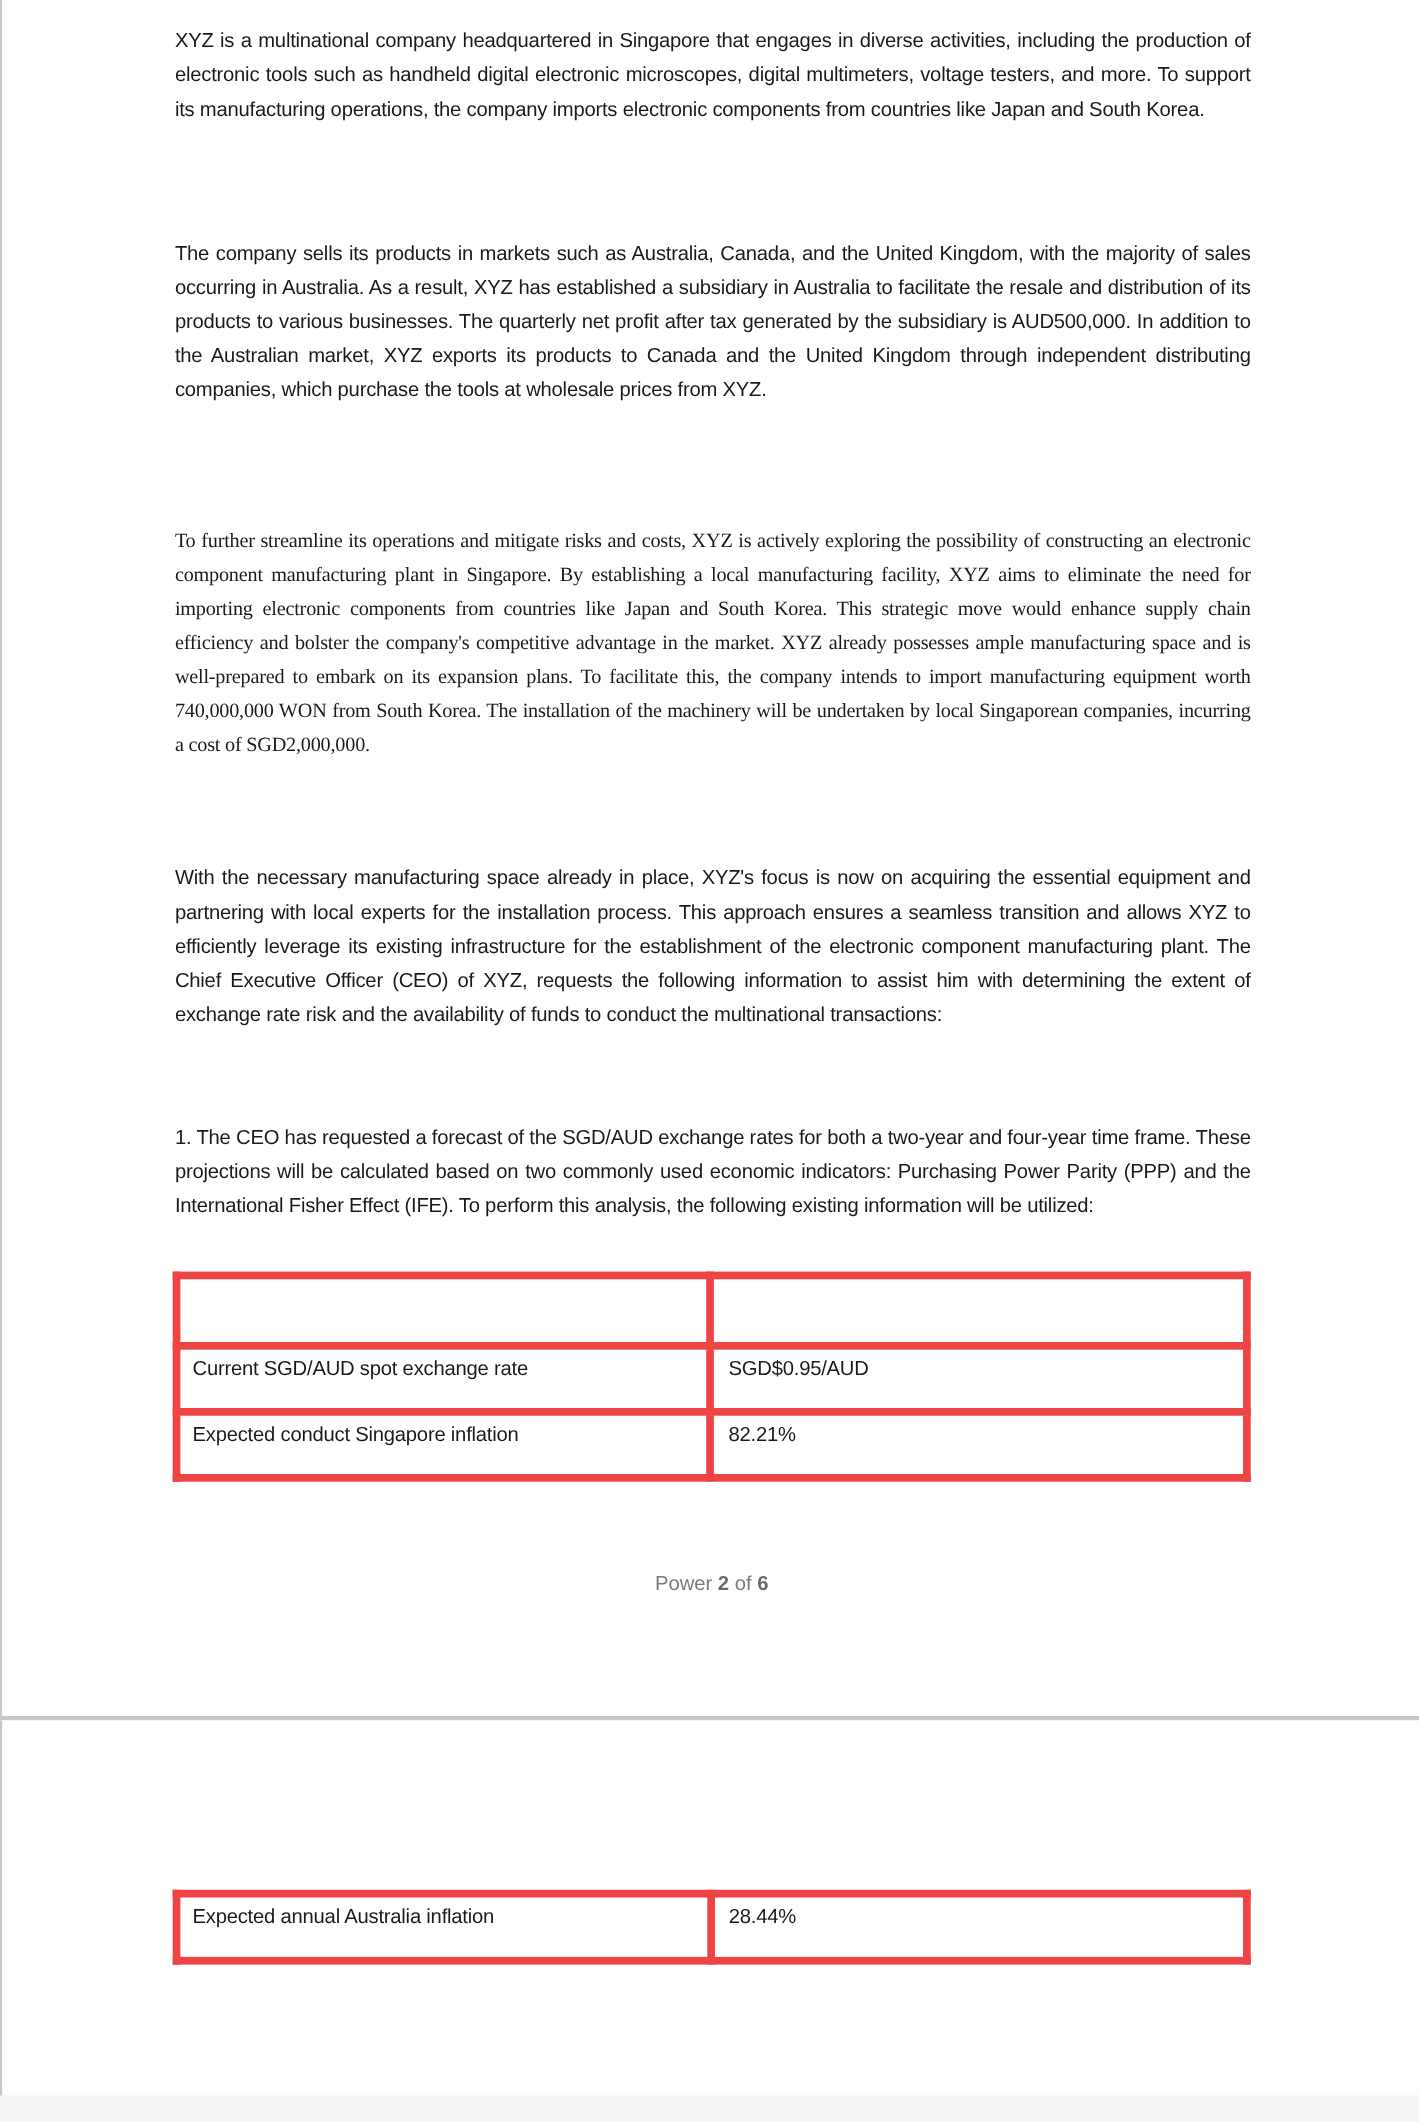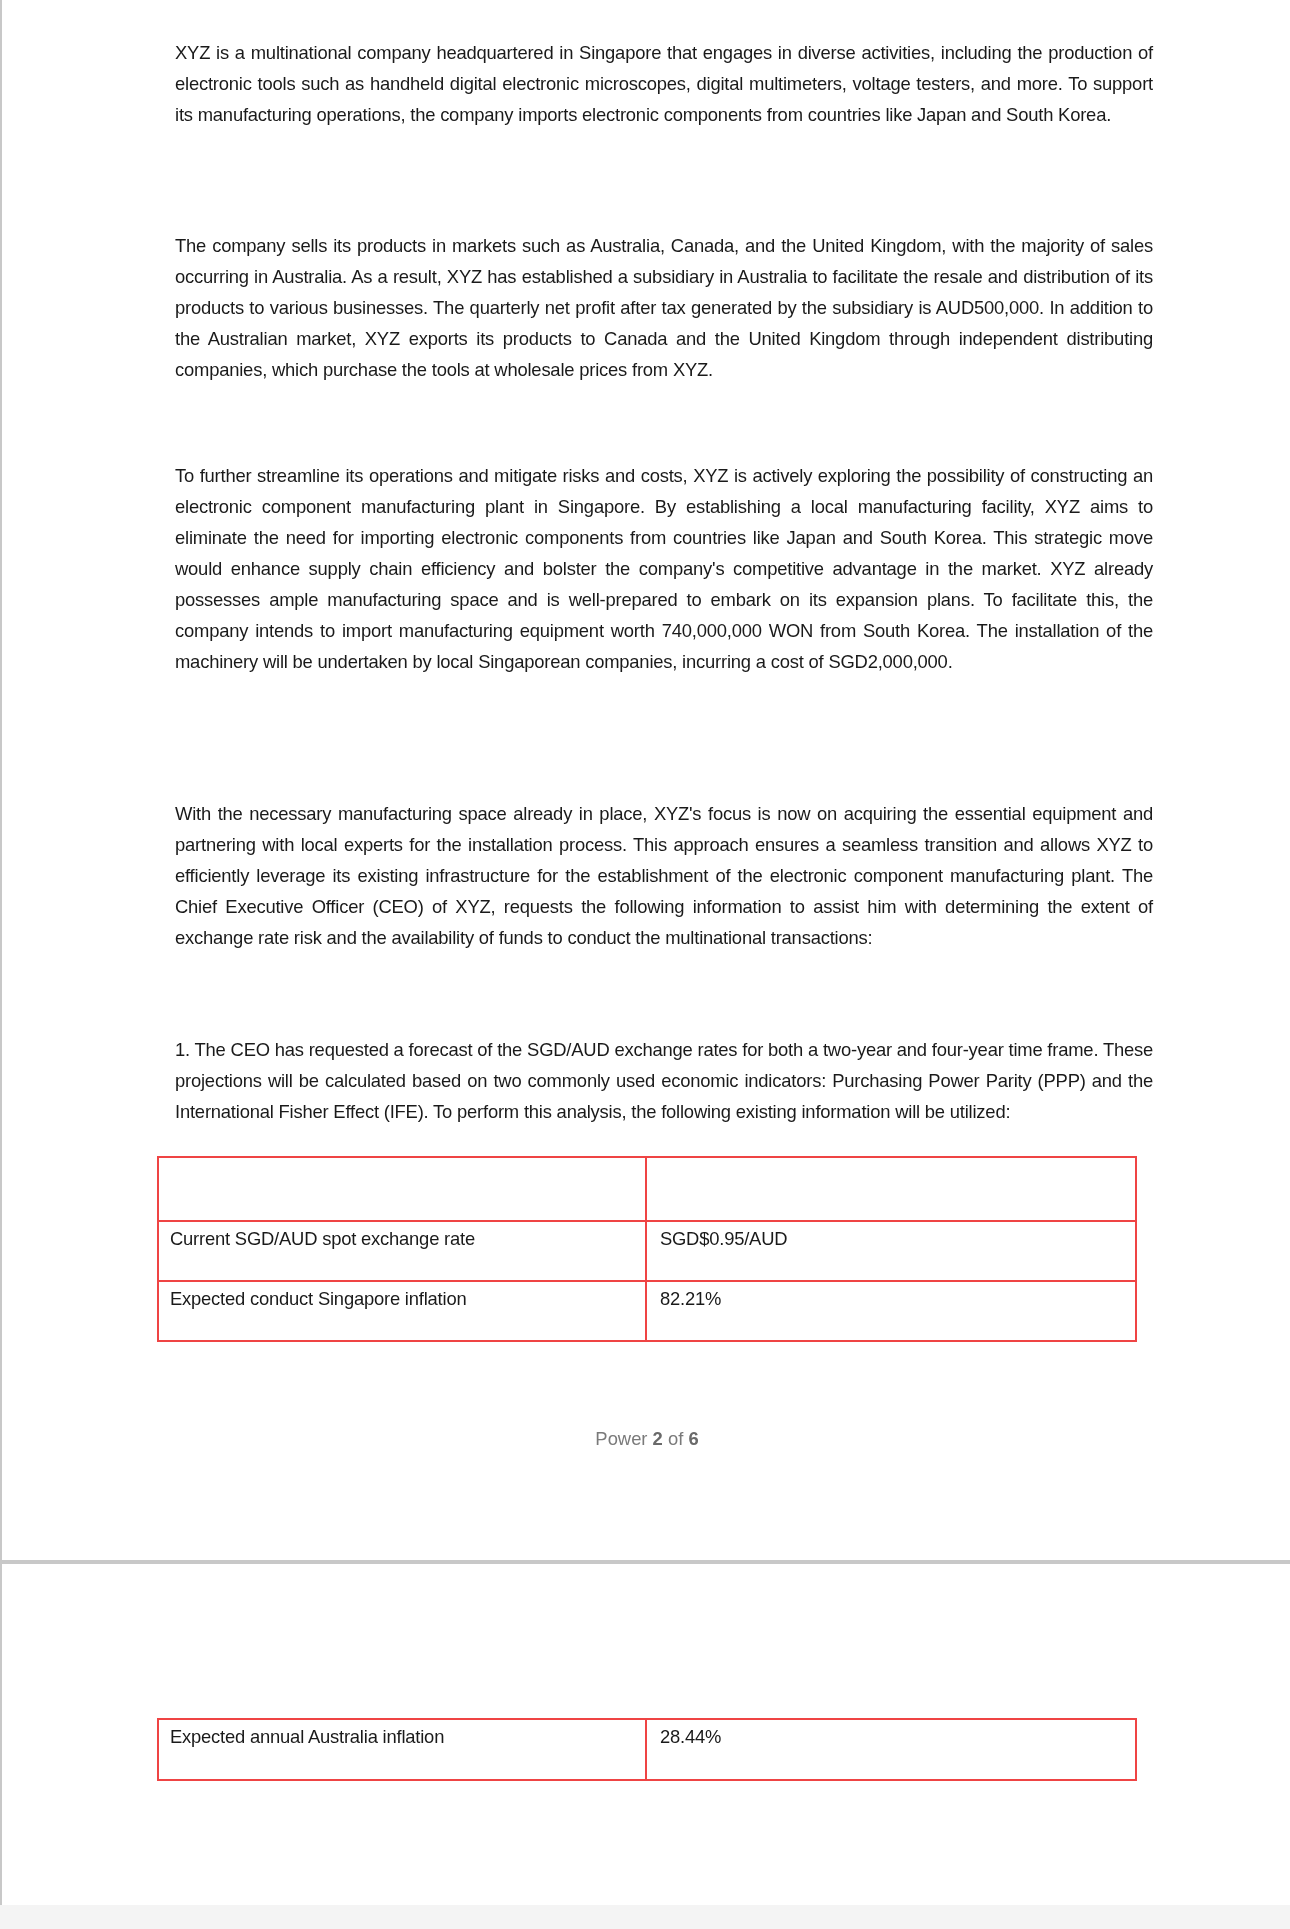--- a/index.html
+++ b/index.html
@@ -10,35 +10,35 @@
     color: #1a1a1a;
   }
   .page {
     position: absolute; left: 0; width: 1290px; background: #ffffff;
     border-left: 2px solid #c8c8c8; box-sizing: border-box;
   }
   #page1 { top: 0; height: 1560px; }
   .page-sep { position: absolute; left: 0; top: 1560px; width: 1290px; height: 4px; background: #c8c8c8; }
   #page2 { top: 1564px; height: 341px; }
   .para {
-    position: absolute; left: 157px; width: 978px; margin: 16px;
+    position: absolute; left: 157px; width: 978px; margin: 0;
     font-size: 18.4px; line-height: 31px; text-align: justify;
     letter-spacing: -0.2px;
   }
   #p1 { top: 21px; }
   #p2 { top: 214px; }
-  #p3 { top: 444px; }
+  #p3 { top: 476px; font-family: Liberation Serif, serif; }
   #p4 { top: 782px; }
   #p5 { top: 1018px; }
   .doc-table {
     position: absolute; left: 155px; width: 980px; border-collapse: collapse;
     font-size: 18.4px; letter-spacing: -0.2px;
   }
   .doc-table td {
-    border: 2px solid #ef4444; vertical-align: top; padding: 6px 11px 0 11px;
+    border: 7px solid #ef4444; vertical-align: top; padding: 6px 11px 0 11px;
     box-sizing: border-box;
   }
   .doc-table td.c1 { width: 489px; }
   .doc-table td.c2 { width: 491px; padding-left: 13px; }
   #table1 { top: 1156px; }
   #table1 tr.r0 td { height: 64px; }
   #table1 tr td { height: 60px; }
   #table2 { top: 154px; }
   #table2 tr td { height: 61px; margin-left: 40px; }
   .footer {

